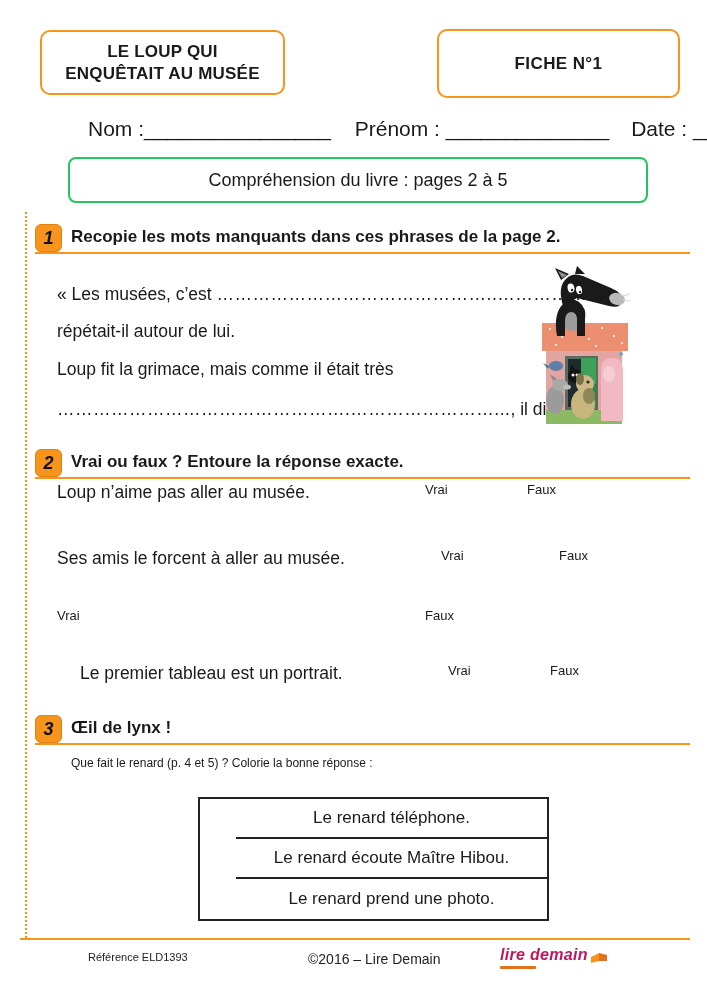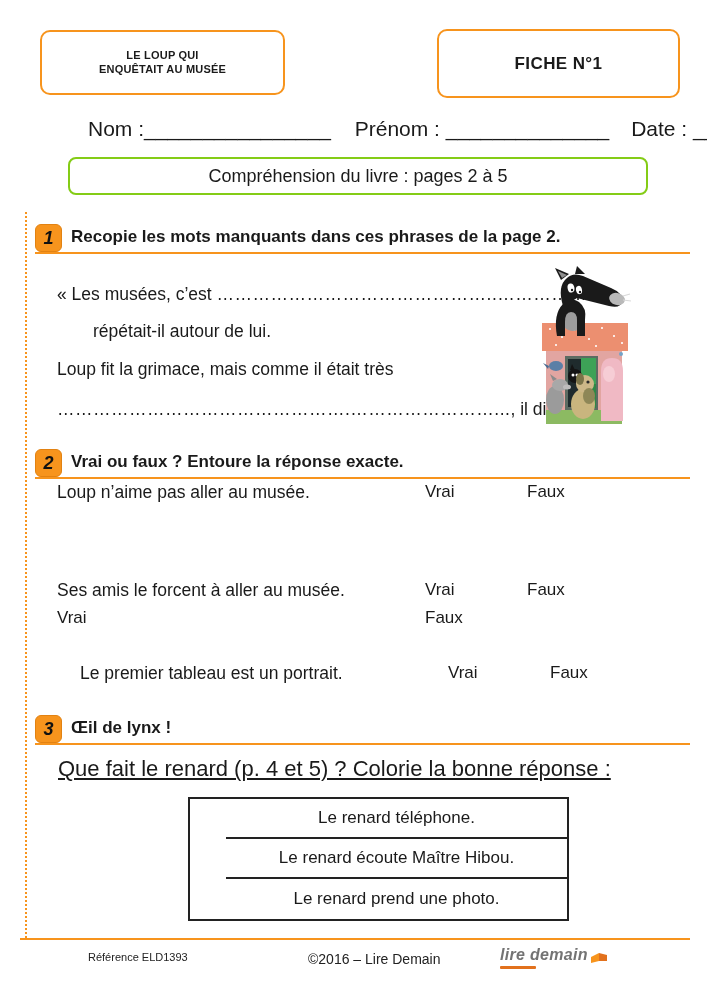--- a/index.html
+++ b/index.html
@@ -8,33 +8,33 @@
     position:relative; width:707px; height:1000px; margin:0 auto;
     background:#ffffff; color:#1a1a1a; overflow:hidden;
   }
   
   .hdr-box{
     position:absolute; border:2px solid #F7941D; border-radius:10px;
     display:flex; flex-direction:column; align-items:center; justify-content:center;
     background:#fff; text-align:center;
   }
   .book-title-box{ left:40px; top:30px; width:245px; height:65px; }
-  .book-title-box div{ font-weight:bold; font-size:11px; letter-spacing:.2px; line-height:1.25; }
+  .book-title-box div{ font-weight:bold; font-size:17px; letter-spacing:.2px; line-height:1.25; }
   .fiche-box{ left:437px; top:29px; width:243px; height:69px; }
   .fiche-box div{ font-weight:bold; font-size:17px; letter-spacing:.4px; }
   
   .identity{ position:absolute; left:88px; top:117px; width:560px; font-size:21px; white-space:nowrap; }
   .identity .lbl{ font-weight:normal; }
   .identity .blank{ letter-spacing:0; }
   .identity .gap1{ display:inline-block; width:18px; }
   .identity .gap2{ display:inline-block; width:16px; }
   
   .subtitle-box{
-    position:absolute; left:68px; top:157px; width:580px; height:38px;
-    border:2px solid #84cc16; border-radius:8px;
+    position:absolute; left:68px; top:157px; width:580px; height:46px;
+    border:2px solid #22c55e; border-radius:8px;
     display:flex; align-items:center; justify-content:center;
     font-size:18px;
   }
   
   .rail{ position:absolute; left:25px; top:212px; height:726px; width:0; border-left:2px dotted #F7941D; }
   
   .sec-head{
     position:absolute; left:35px; right:17px;
     display:flex; align-items:flex-end; gap:9px;
     border-bottom:2px solid #F7941D; padding-bottom:3px;
@@ -47,35 +47,35 @@
     margin-bottom:-3px; flex:0 0 auto;
   }
   .sec-title{ font-weight:bold; font-size:17px; padding-bottom:2px; }
   
   .ex1-line{ position:absolute; left:57px; font-size:17.5px; white-space:nowrap; }
   .ex1-line .blank{ letter-spacing:.5px; }
   
   .illus{ position:absolute; left:533px; top:266px; width:102px; height:160px; }
   
   .vf-row{ position:absolute; left:57px; width:620px; display:grid; grid-template-columns:368px 102px 1fr; font-size:17.5px; }
-  .vf-row .ans{ font-size:17px; }
-  
-  .ex3-question{ position:absolute; left:58px; top:756px; font-size:22px;text-decoration:underline; }
-  .choices{ position:absolute; left:188px; top:797px; width:381px; border:2px solid #222;padding-left:36px; }
+  .vf-row .ans{ font-size:13px; }
+  
+  .ex3-question{ position:absolute; left:71px; top:756px; font-size:12px; }
+  .choices{ position:absolute; left:198px; top:797px; width:351px; border:2px solid #222;padding-left:36px; }
   .choice{
     height:40px; display:flex; align-items:center; justify-content:center;
     font-size:17px; border-bottom:2px solid #222; background:#fff;
   }
   .choice:last-child{ border-bottom:none; }
   
   .footer-line{ position:absolute; left:20px; top:938px; width:670px; border-top:2px solid #F7941D; }
   .footer-ref{ position:absolute; left:88px; top:951px; font-size:11px; color:#222; }
   .footer-copy{ position:absolute; left:308px; top:951px; font-size:14px; color:#222; }
   .footer-logo{ position:absolute; left:500px; top:946px; display:flex; align-items:flex-start; }
-  .logo-text{ font-style:italic; font-weight:600; font-size:16px; color:#737373; letter-spacing:.3px; }
+  .logo-text{ font-style:italic; font-weight:600; font-size:16px; color:#be185d; letter-spacing:.3px; }
   .logo-tagline{ width:36px; height:3px; background:#e2711d; margin-top:2px; border-radius:1px; }
 </style>
 </head>
 <body>
 
 <div class="page">
 
   <div class="hdr-box book-title-box">
     <div>LE LOUP QUI</div>
     <div>ENQUÊTAIT AU MUSÉE</div>
@@ -97,21 +97,21 @@
   <div class="rail"></div>
 
   <div class="sec-head" style="top:224px;">
     <div class="badge">1</div>
     <div class="sec-title">Recopie les mots manquants dans ces phrases de la page 2.</div>
   </div>
 
   <div class="ex1-line" style="top:284px;">
     <span>« Les musées, c’est </span><span class="blank">………………………………………..……………</span><span> » ,</span>
   </div>
-  <div class="ex1-line" style="top:321px;margin-left:36px;">
+  <div class="ex1-line" style="top:321px;">
     <span>répétait-il autour de lui.</span>
   </div>
   <div class="ex1-line" style="top:359px;">
     <span>Loup fit la grimace, mais comme il était très</span>
   </div>
   <div class="ex1-line" style="top:399px;">
     <span class="blank">………………………………………….……………………...</span><span>, il dit oui.</span>
   </div>
 
   <div class="illus">
@@ -182,21 +182,21 @@
   <div class="sec-head" style="top:449px;">
     <div class="badge">2</div>
     <div class="sec-title">Vrai ou faux ? Entoure la réponse exacte.</div>
   </div>
 
   <div class="vf-row" style="top:482px;">
     <span>Loup n’aime pas aller au musée.</span>
     <span class="ans">Vrai</span>
     <span class="ans">Faux</span>
   </div>
-  <div class="vf-row" style="top:580px;">
+  <div class="vf-row" style="top:548px;gap:16px;">
     <span>Ses amis le forcent à aller au musée.</span>
     <span class="ans">Vrai</span>
     <span class="ans">Faux</span>
   </div>
   <div class="vf-row" style="top:608px;">
     <span class="ans">Vrai</span>
     <span class="ans">Faux</span>
   </div>
   <div class="vf-row" style="top:663px;margin-left:23px;">
     <span>Le premier tableau est un portrait.</span>

